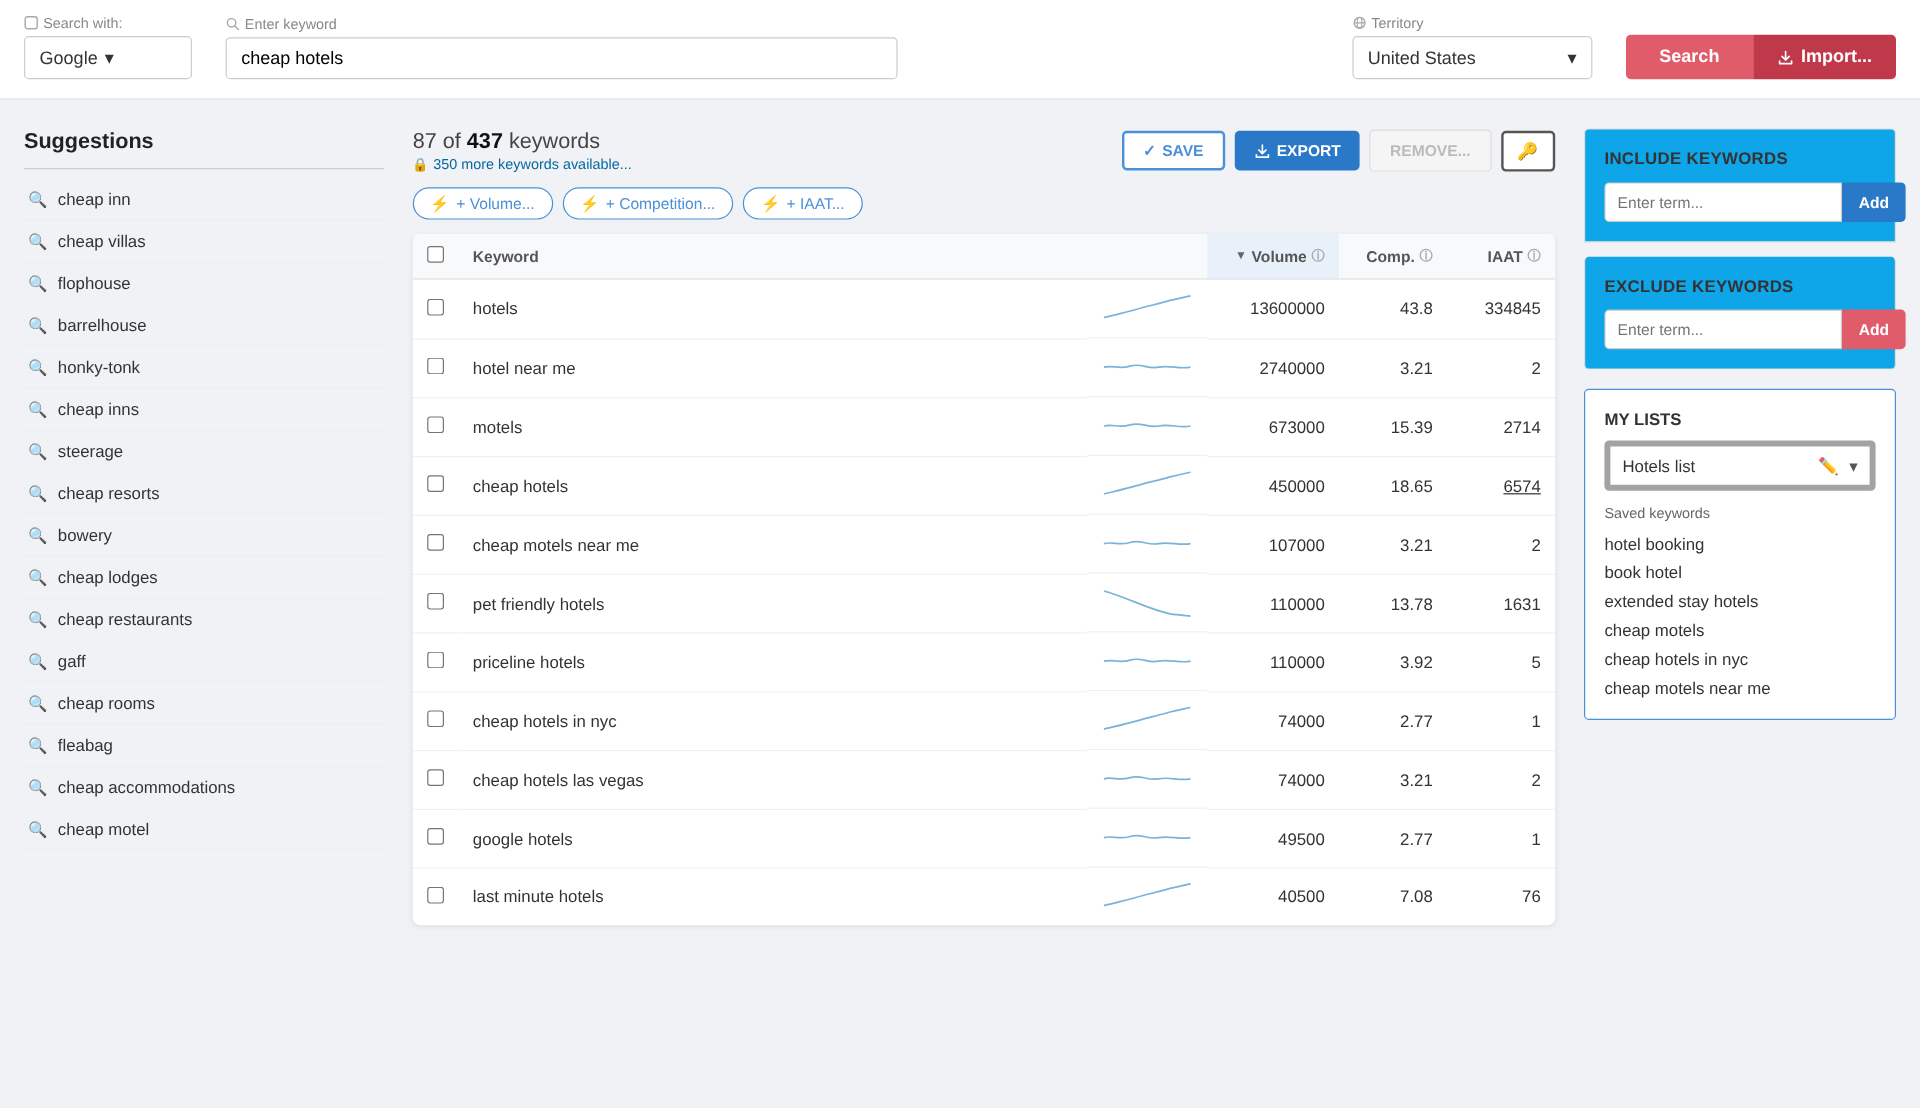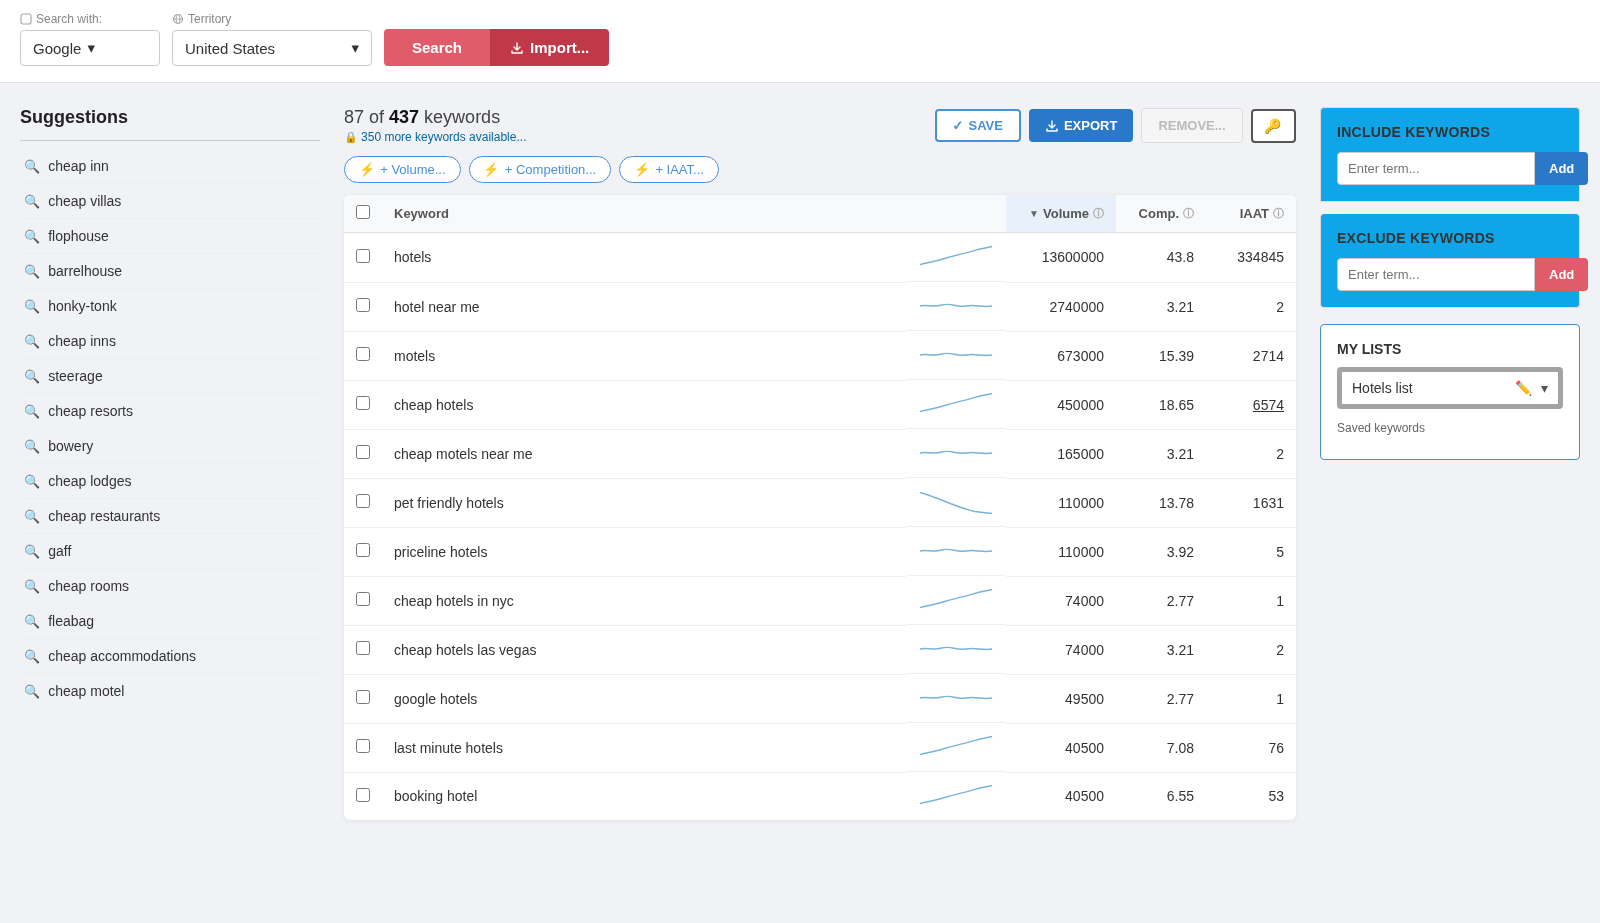--- a/index.html
+++ b/index.html
@@ -5,21 +5,21 @@
     * { box-sizing: border-box; margin: 0; padding: 0; }
     body { font-family: -apple-system, BlinkMacSystemFont, 'Segoe UI', sans-serif; background: #f0f2f5; color: #333; font-size: 14px; }
 
     
     .top-bar {
       background: #fff;
       padding: 12px 20px 16px;
       border-bottom: 1px solid #e0e0e0;
       display: flex;
       align-items: flex-end;
-      gap: 12px;
+      gap: 28px;
     }
     .top-bar-field { display: flex; flex-direction: column; gap: 4px; }
     .top-bar-label { font-size: 12px; color: #888; display: flex; align-items: center; gap: 4px; }
     .top-bar-label svg { width: 12px; height: 12px; }
     .search-with-select {
       border: 1px solid #ccc; border-radius: 4px; padding: 8px 12px;
       font-size: 15px; background: #fff; cursor: pointer;
       display: flex; align-items: center; gap: 6px; min-width: 140px;
     }
     .keyword-input {
@@ -194,20 +194,30 @@
           <rect x="1" y="1" width="10" height="10" rx="2" stroke="#aaa" stroke-width="1.2"></rect>
         </svg>
       <span>Search with:</span>
     </div>
     <div class="search-with-select">
       <span>Google</span>
       <span>▾</span>
     </div>
   </div>
 
+  <div class="top-bar-field" style="flex:1">
+    <div class="top-bar-label">
+      <svg viewBox="0 0 12 12" fill="none">
+          <circle cx="5" cy="5" r="3.5" stroke="#aaa" stroke-width="1.2"></circle>
+          <line x1="7.5" y1="7.5" x2="11" y2="11" stroke="#aaa" stroke-width="1.2"></line>
+        </svg>
+      <span>Enter keyword</span>
+    </div>
+    <input class="keyword-input" type="text" value="cheap hotels" style="">
+  </div>
 
   <div class="top-bar-field">
     <div class="top-bar-label">
       <svg viewBox="0 0 12 12" fill="none">
           <circle cx="6" cy="6" r="4.5" stroke="#aaa" stroke-width="1.2"></circle>
           <ellipse cx="6" cy="6" rx="2" ry="4.5" stroke="#aaa" stroke-width="1"></ellipse>
           <line x1="1.5" y1="6" x2="10.5" y2="6" stroke="#aaa" stroke-width="1"></line>
         </svg>
       <span>Territory</span>
     </div>
@@ -415,21 +425,21 @@
             <td class="col-iaat" style="text-align: right; text-decoration: underline;">6574</td>
           </tr>
           <tr>
             <td class="col-check"><input type="checkbox" style=""></td>
             <td class="col-keyword">cheap motels near me</td>
             <td class="col-trend sparkline">
               <svg width="80" height="28" viewBox="0 0 80 28">
                 <path d="M2,14 C10,12 15,16 25,13 C35,10 40,16 50,14 C60,12 68,16 78,14" fill="none" stroke="#7ab3d9" stroke-width="1.5"></path>
               </svg>
             </td>
-            <td class="col-volume" style="text-align: right;">165000</td>
+            <td class="col-volume" style="text-align: right;">107000</td>
             <td class="col-comp" style="text-align: right;">3.21</td>
             <td class="col-iaat" style="text-align: right;">2</td>
           </tr>
           <tr>
             <td class="col-check"><input type="checkbox" style=""></td>
             <td class="col-keyword">pet friendly hotels</td>
             <td class="col-trend sparkline">
               <svg width="80" height="28" viewBox="0 0 80 28">
                 <path d="M2,4 C10,6 20,10 30,14 C40,18 50,22 60,24 C68,25 74,26 78,26" fill="none" stroke="#7ab3d9" stroke-width="1.5"></path>
               </svg>
@@ -490,32 +500,20 @@
             <td class="col-check"><input type="checkbox" style=""></td>
             <td class="col-keyword">last minute hotels</td>
             <td class="col-trend sparkline">
               <svg width="80" height="28" viewBox="0 0 80 28">
                 <path d="M2,22 C10,20 20,18 30,15 C40,12 50,10 60,7 C68,5 74,4 78,3" fill="none" stroke="#7ab3d9" stroke-width="1.5"></path>
               </svg>
             </td>
             <td class="col-volume" style="text-align: right;">40500</td>
             <td class="col-comp" style="text-align: right;">7.08</td>
             <td class="col-iaat" style="text-align: right;">76</td>
-          </tr>
-          <tr>
-            <td class="col-check"><input type="checkbox" style=""></td>
-            <td class="col-keyword">booking hotel</td>
-            <td class="col-trend sparkline">
-              <svg width="80" height="28" viewBox="0 0 80 28">
-                <path d="M2,22 C10,20 20,18 30,15 C40,12 50,10 60,7 C68,5 74,4 78,3" fill="none" stroke="#7ab3d9" stroke-width="1.5"></path>
-              </svg>
-            </td>
-            <td class="col-volume" style="text-align: right;">40500</td>
-            <td class="col-comp" style="text-align: right;">6.55</td>
-            <td class="col-iaat" style="text-align: right;">53</td>
           </tr>
         </tbody>
     </table>
   </div>
 
   <div class="right-panel">
     <div class="panel-section">
       <div class="panel-title">INCLUDE KEYWORDS</div>
       <div class="include-input-row">
         <input class="term-input" type="text" placeholder="Enter term..." style="">
@@ -532,15 +530,23 @@
     <div class="my-lists-section">
       <div class="my-lists-title">MY LISTS</div>
       <div class="list-selector">
         <span class="list-selector-name">Hotels list</span>
         <span class="list-selector-icons">
           <span>✏️</span>
           <span>▾</span>
         </span>
       </div>
       <div class="saved-kw-title">Saved keywords</div>
+      <ul class="saved-kw-list" id="saved-kw-list">
+          <li>hotel booking</li>
+          <li>book hotel</li>
+          <li>extended stay hotels</li>
+          <li>cheap motels</li>
+          <li>cheap hotels in nyc</li>
+          <li>cheap motels near me</li>
+        </ul>
     </div>
   </div>
 </div>
 
 </body></html>

